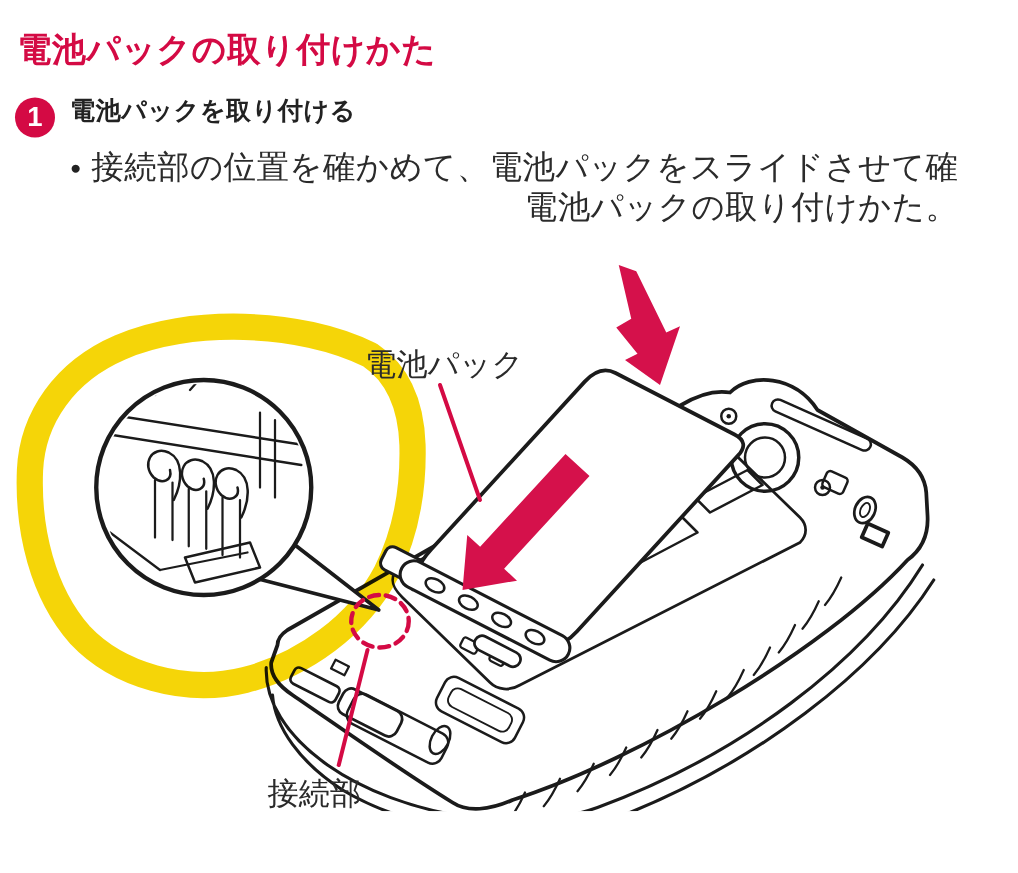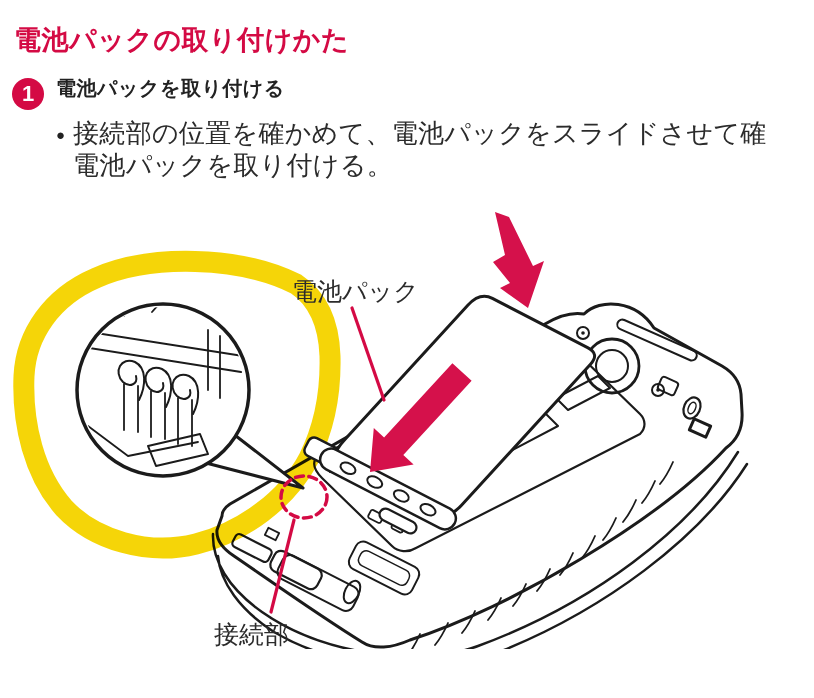--- a/index.html
+++ b/index.html
@@ -30,20 +30,21 @@
     margin:0 0 0 12px;
     font-size:20px;font-weight:bold;color:#222222;
     letter-spacing:0.5px;
   }
   .bullet-row{position:absolute;left:56px;top:117px;display:flex;}
   .bullet-marker{font-size:15px;line-height:31px;margin-top:2px;color:#222222;}
   .bullet-text{
     margin:0 0 0 8px;
     font-size:26px;line-height:32px;color:#2b2b2b;
     letter-spacing:0.3px;
+    text-align:right;
   }
   .figure-svg{position:absolute;left:0;top:198px;}
   .footer{
     position:absolute;right:10px;top:652px;
     font-size:26px;font-weight:bold;color:#c9103f;
     letter-spacing:1px;
   }
   .hl-ring{mix-blend-mode:multiply;}
 </style>
 </head>
@@ -55,21 +56,21 @@
 
   <div class="step-row">
     <span class="step-badge">
         <span>1</span>
       </span>
     <h2 class="step-title">電池パックを取り付ける</h2>
   </div>
 
   <div class="bullet-row">
     <span class="bullet-marker">●</span>
-    <p class="bullet-text"><span>接続部の位置を確かめて、電池パックをスライドさせて確</span><br><span>電池パックを取り付ける。</span></p>
+    <p class="bullet-text"><span>接続部の位置を確かめて、電池パックをスライドさせて確</span><br><span>電池パックの取り付けかた。</span></p>
   </div>
 
   <svg class="figure-svg" width="814" height="500" viewBox="0 198 814 500" fill="none" stroke-linecap="round" stroke-linejoin="round">
     <defs>
       <clipPath id="magClip">
           <circle cx="163" cy="390" r="83"></circle>
         </clipPath>
     </defs>
 
     <g stroke="#1b1b1b">

